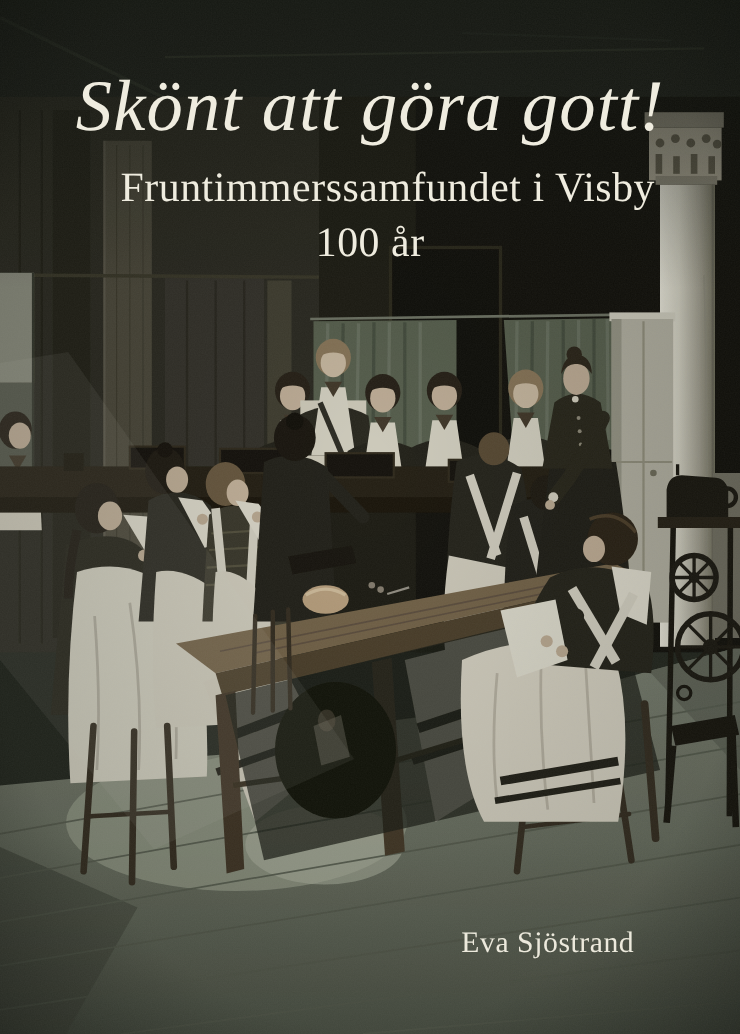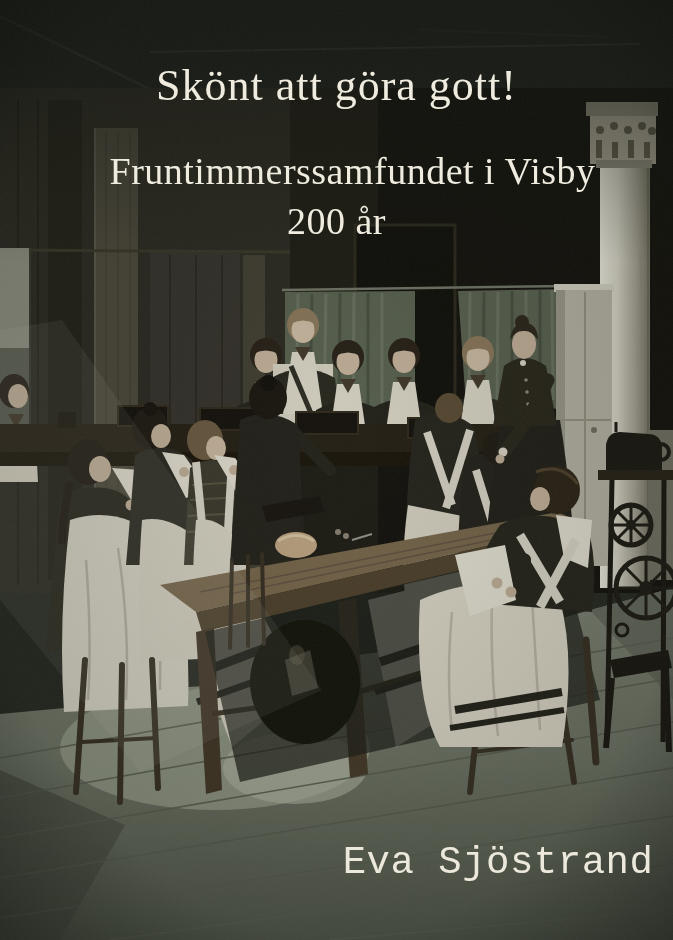--- a/index.html
+++ b/index.html
@@ -3,26 +3,26 @@
 <meta charset="utf-8">
 <style>
   html,body{margin:0;padding:0;background:#0d0f0b;}
   .cover{
     position:relative;width:673px;height:940px;overflow:hidden;
     background:#22261f;font-family:"Liberation Serif",serif;
   }
   .cover svg{position:absolute;left:0;top:0;width:673px;height:940px;display:block;}
   .txt{position:absolute;left:0;width:673px;text-align:center;color:#efecdf;
        text-rendering:optimizeLegibility;pointer-events:none;}
-  .title{top:64px;font-weight:normal;font-size:44px;line-height:1;
+  .title{top:64px;font-style:italic;font-weight:normal;font-size:66px;line-height:1;
          letter-spacing:1px;}
   .sub1{top:151px;font-size:38px;line-height:1.1;letter-spacing:.5px;padding-left:16px;}
   .sub2{top:201px;font-size:38px;line-height:1.1;letter-spacing:.5px;}
-  .author{top:841px;left:330px;width:336px;font-size:39px;letter-spacing:.5px;
-          color:#ece9dc;font-family:Liberation Mono, monospace;}
+  .author{top:841px;left:330px;width:336px;font-size:27px;letter-spacing:.5px;
+          color:#ece9dc;}
 </style>
 </head>
 <body>
 
 <div class="cover">
 
   <svg viewBox="0 0 673 940" role="img" aria-label="Sepia photograph of girls in white aprons hand-sewing around long wooden tables in a dark wood-panelled hall, teachers standing behind, with a carved white stone column, pale cupboard and treadle sewing machine at right, on a grey plank floor">
     <defs>
       <linearGradient id="colGrad" x1="0" y1="0" x2="1" y2="0">
         <stop offset="0" stop-color="#f0eee2"></stop>
@@ -366,15 +366,15 @@
 
     <polygon points="0,330 62,320 322,690 140,772 0,600" fill="#e9e9db" opacity=".08"></polygon>
     <rect x="0" y="0" width="673" height="262" fill="url(#topShade)"></rect>
     <rect x="0" y="0" width="673" height="940" fill="#2e3527" opacity=".08"></rect>
     <rect x="0" y="0" width="673" height="940" fill="url(#vign)"></rect>
     <rect x="0" y="0" width="673" height="940" filter="url(#grain)" opacity=".08"></rect>
   </svg>
 
   <div class="txt title">Skönt att göra gott!</div>
   <div class="txt sub1">Fruntimmerssamfundet i Visby</div>
-  <div class="txt sub2">200 år</div>
+  <div class="txt sub2">100 år</div>
   <div class="txt author">Eva Sjöstrand</div>
 </div>
 
 </body></html>

